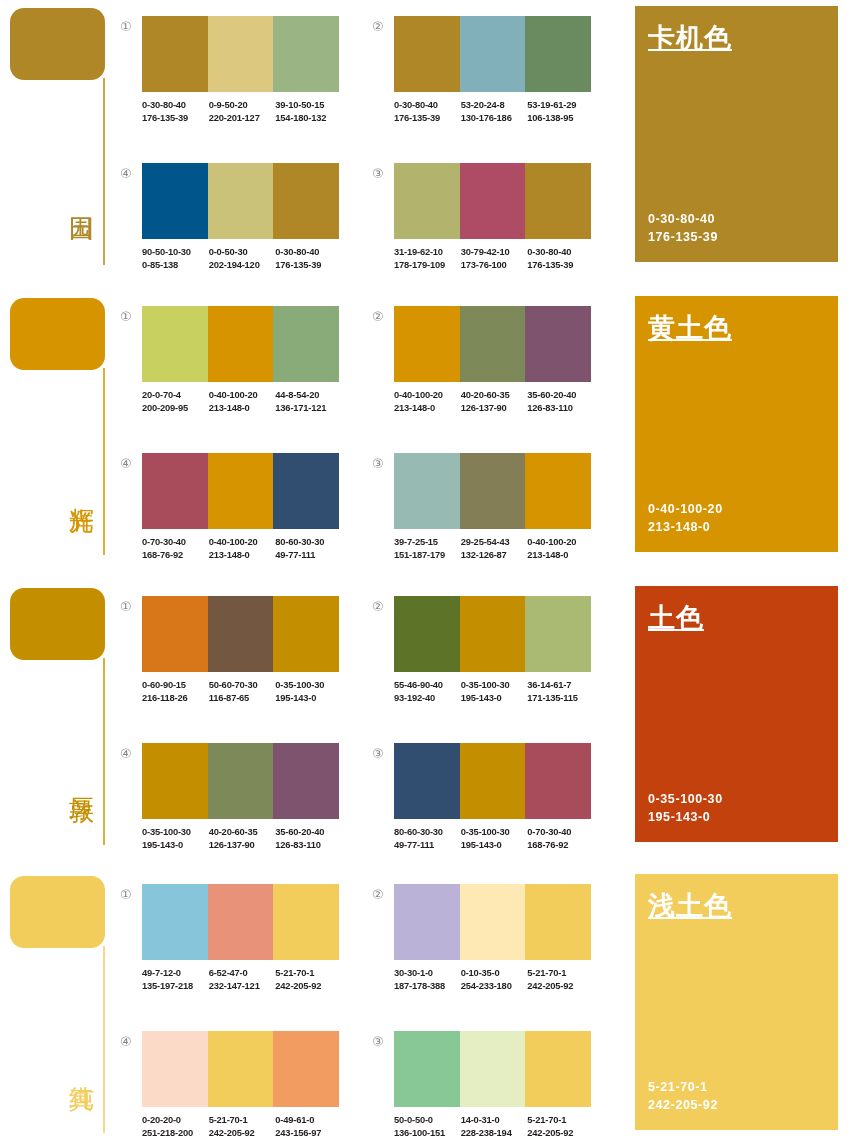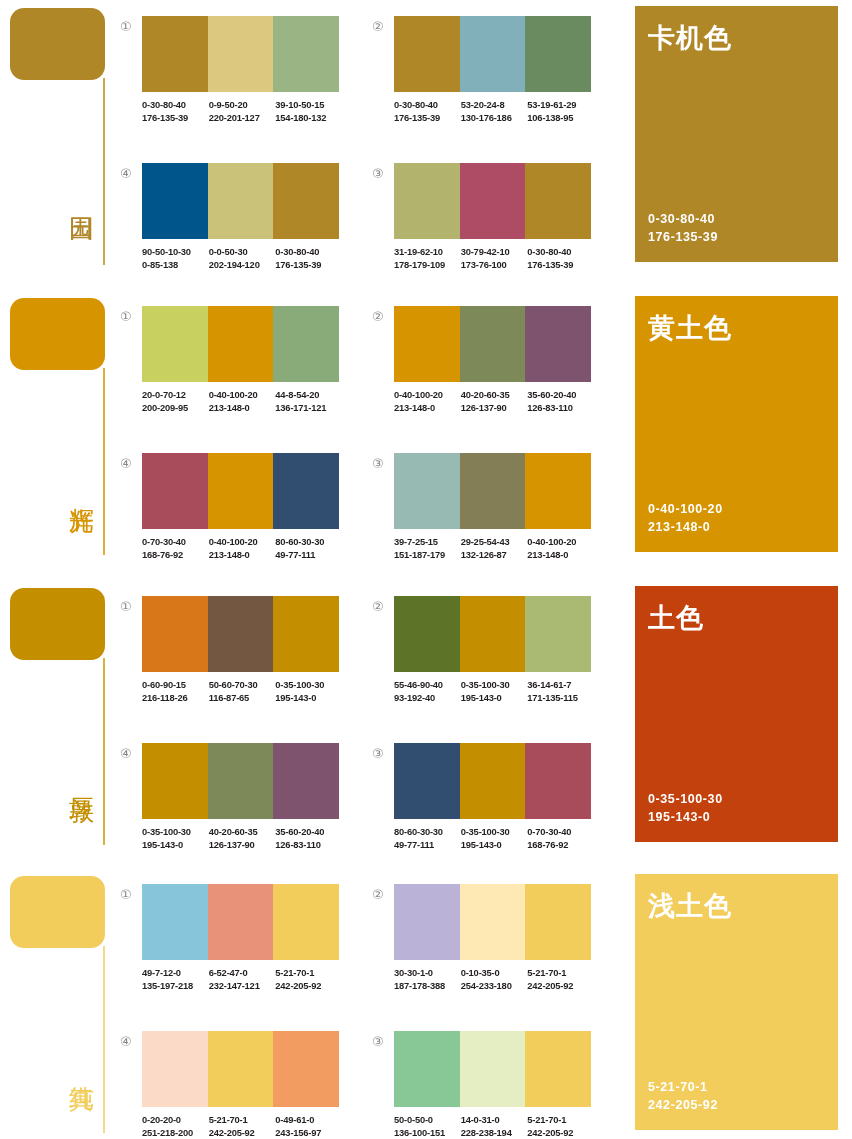--- a/index.html
+++ b/index.html
@@ -124,20 +124,21 @@
   .card-title {
     position: absolute;
     left: 13px;
     top: 16px;
     font-size: 27px;
     line-height: 32px;
     font-weight: 700;
     color: #ffffff;
     letter-spacing: 1px;
     white-space: nowrap;
+    text-decoration: underline;
   }
   .card-codes {
     position: absolute;
     left: 13px;
     bottom: 16px;
     color: #ffffff;
     font-size: 12.5px;
     font-weight: 700;
     line-height: 18px;
     letter-spacing: 0.6px;
@@ -260,21 +261,21 @@
       </div>
       <div class="grp" style="left: 120px; top: 16px;">
         <div class="grp-num">①</div>
         <div class="strip">
           <div class="chip" style="background: rgb(200, 209, 95);"></div>
           <div class="chip" style="background: rgb(213, 148, 0);"></div>
           <div class="chip" style="background: rgb(136, 171, 121);"></div>
         </div>
         <div class="codes">
           <div class="code">
-            <span class="cmyk">20-0-70-12</span>
+            <span class="cmyk">20-0-70-4</span>
             <span class="rgb">200-209-95</span>
           </div>
           <div class="code">
             <span class="cmyk">0-40-100-20</span>
             <span class="rgb">213-148-0</span>
           </div>
           <div class="code">
             <span class="cmyk">44-8-54-20</span>
             <span class="rgb">136-171-121</span>
           </div>

